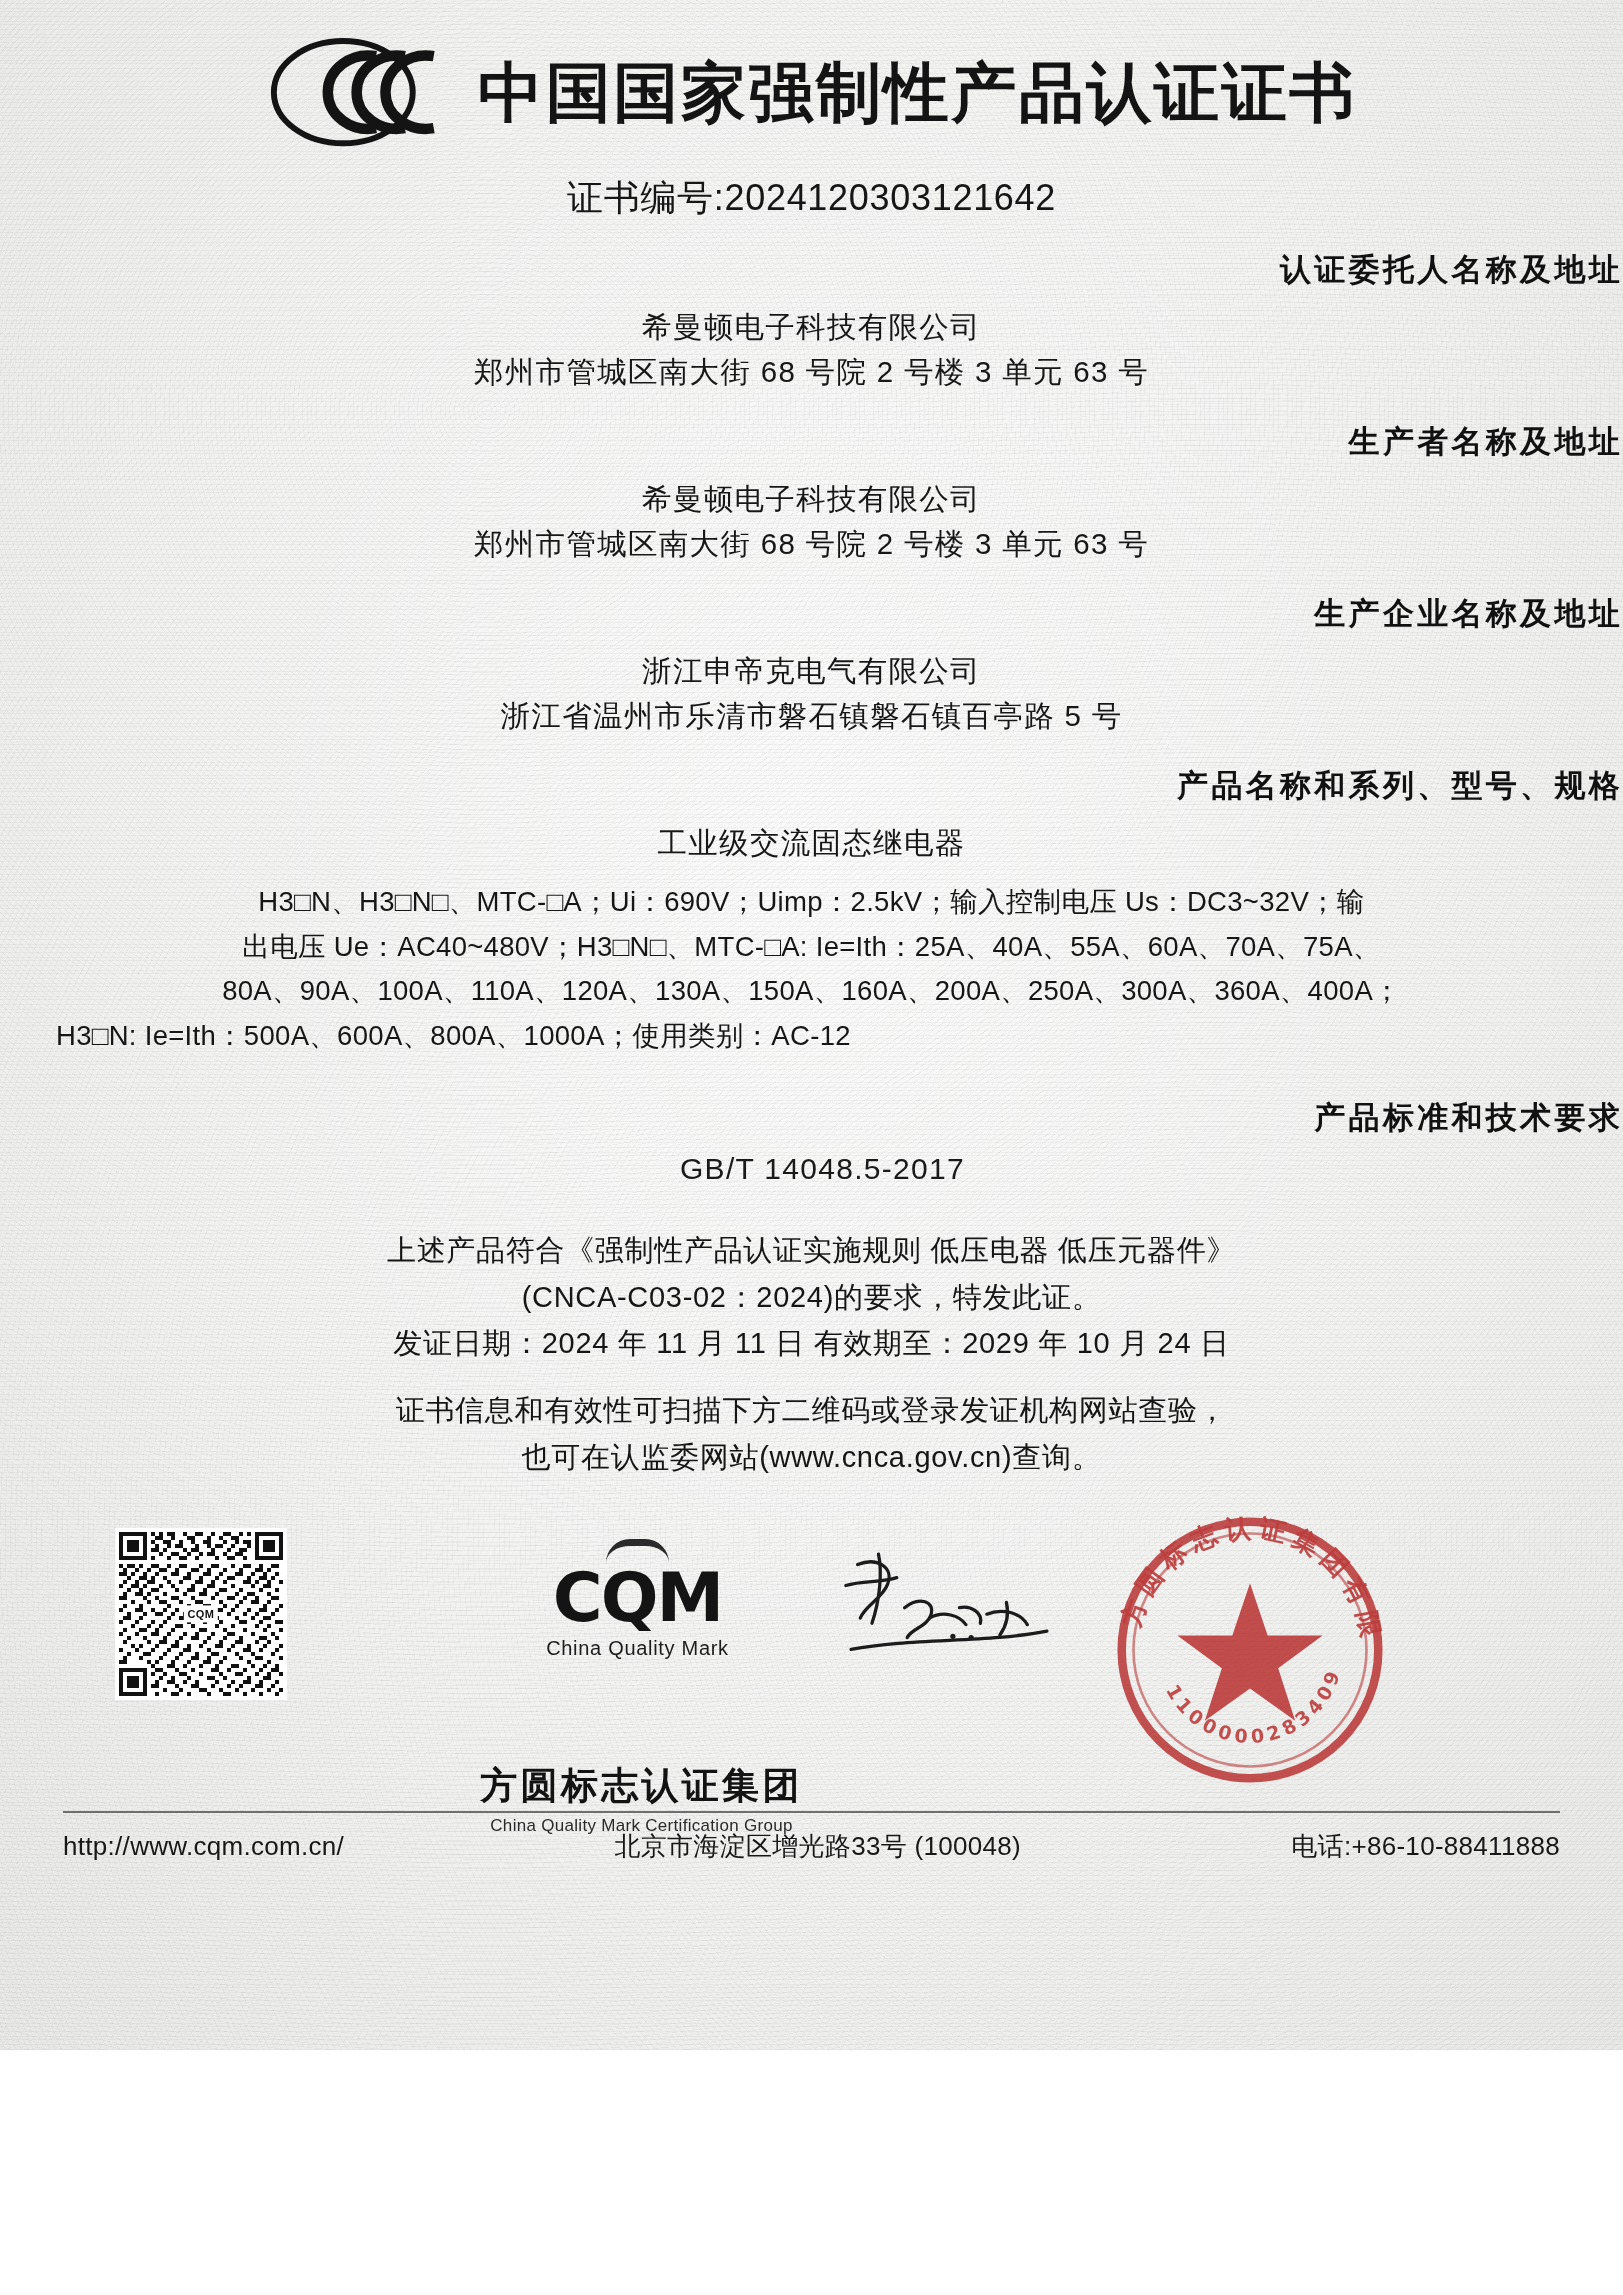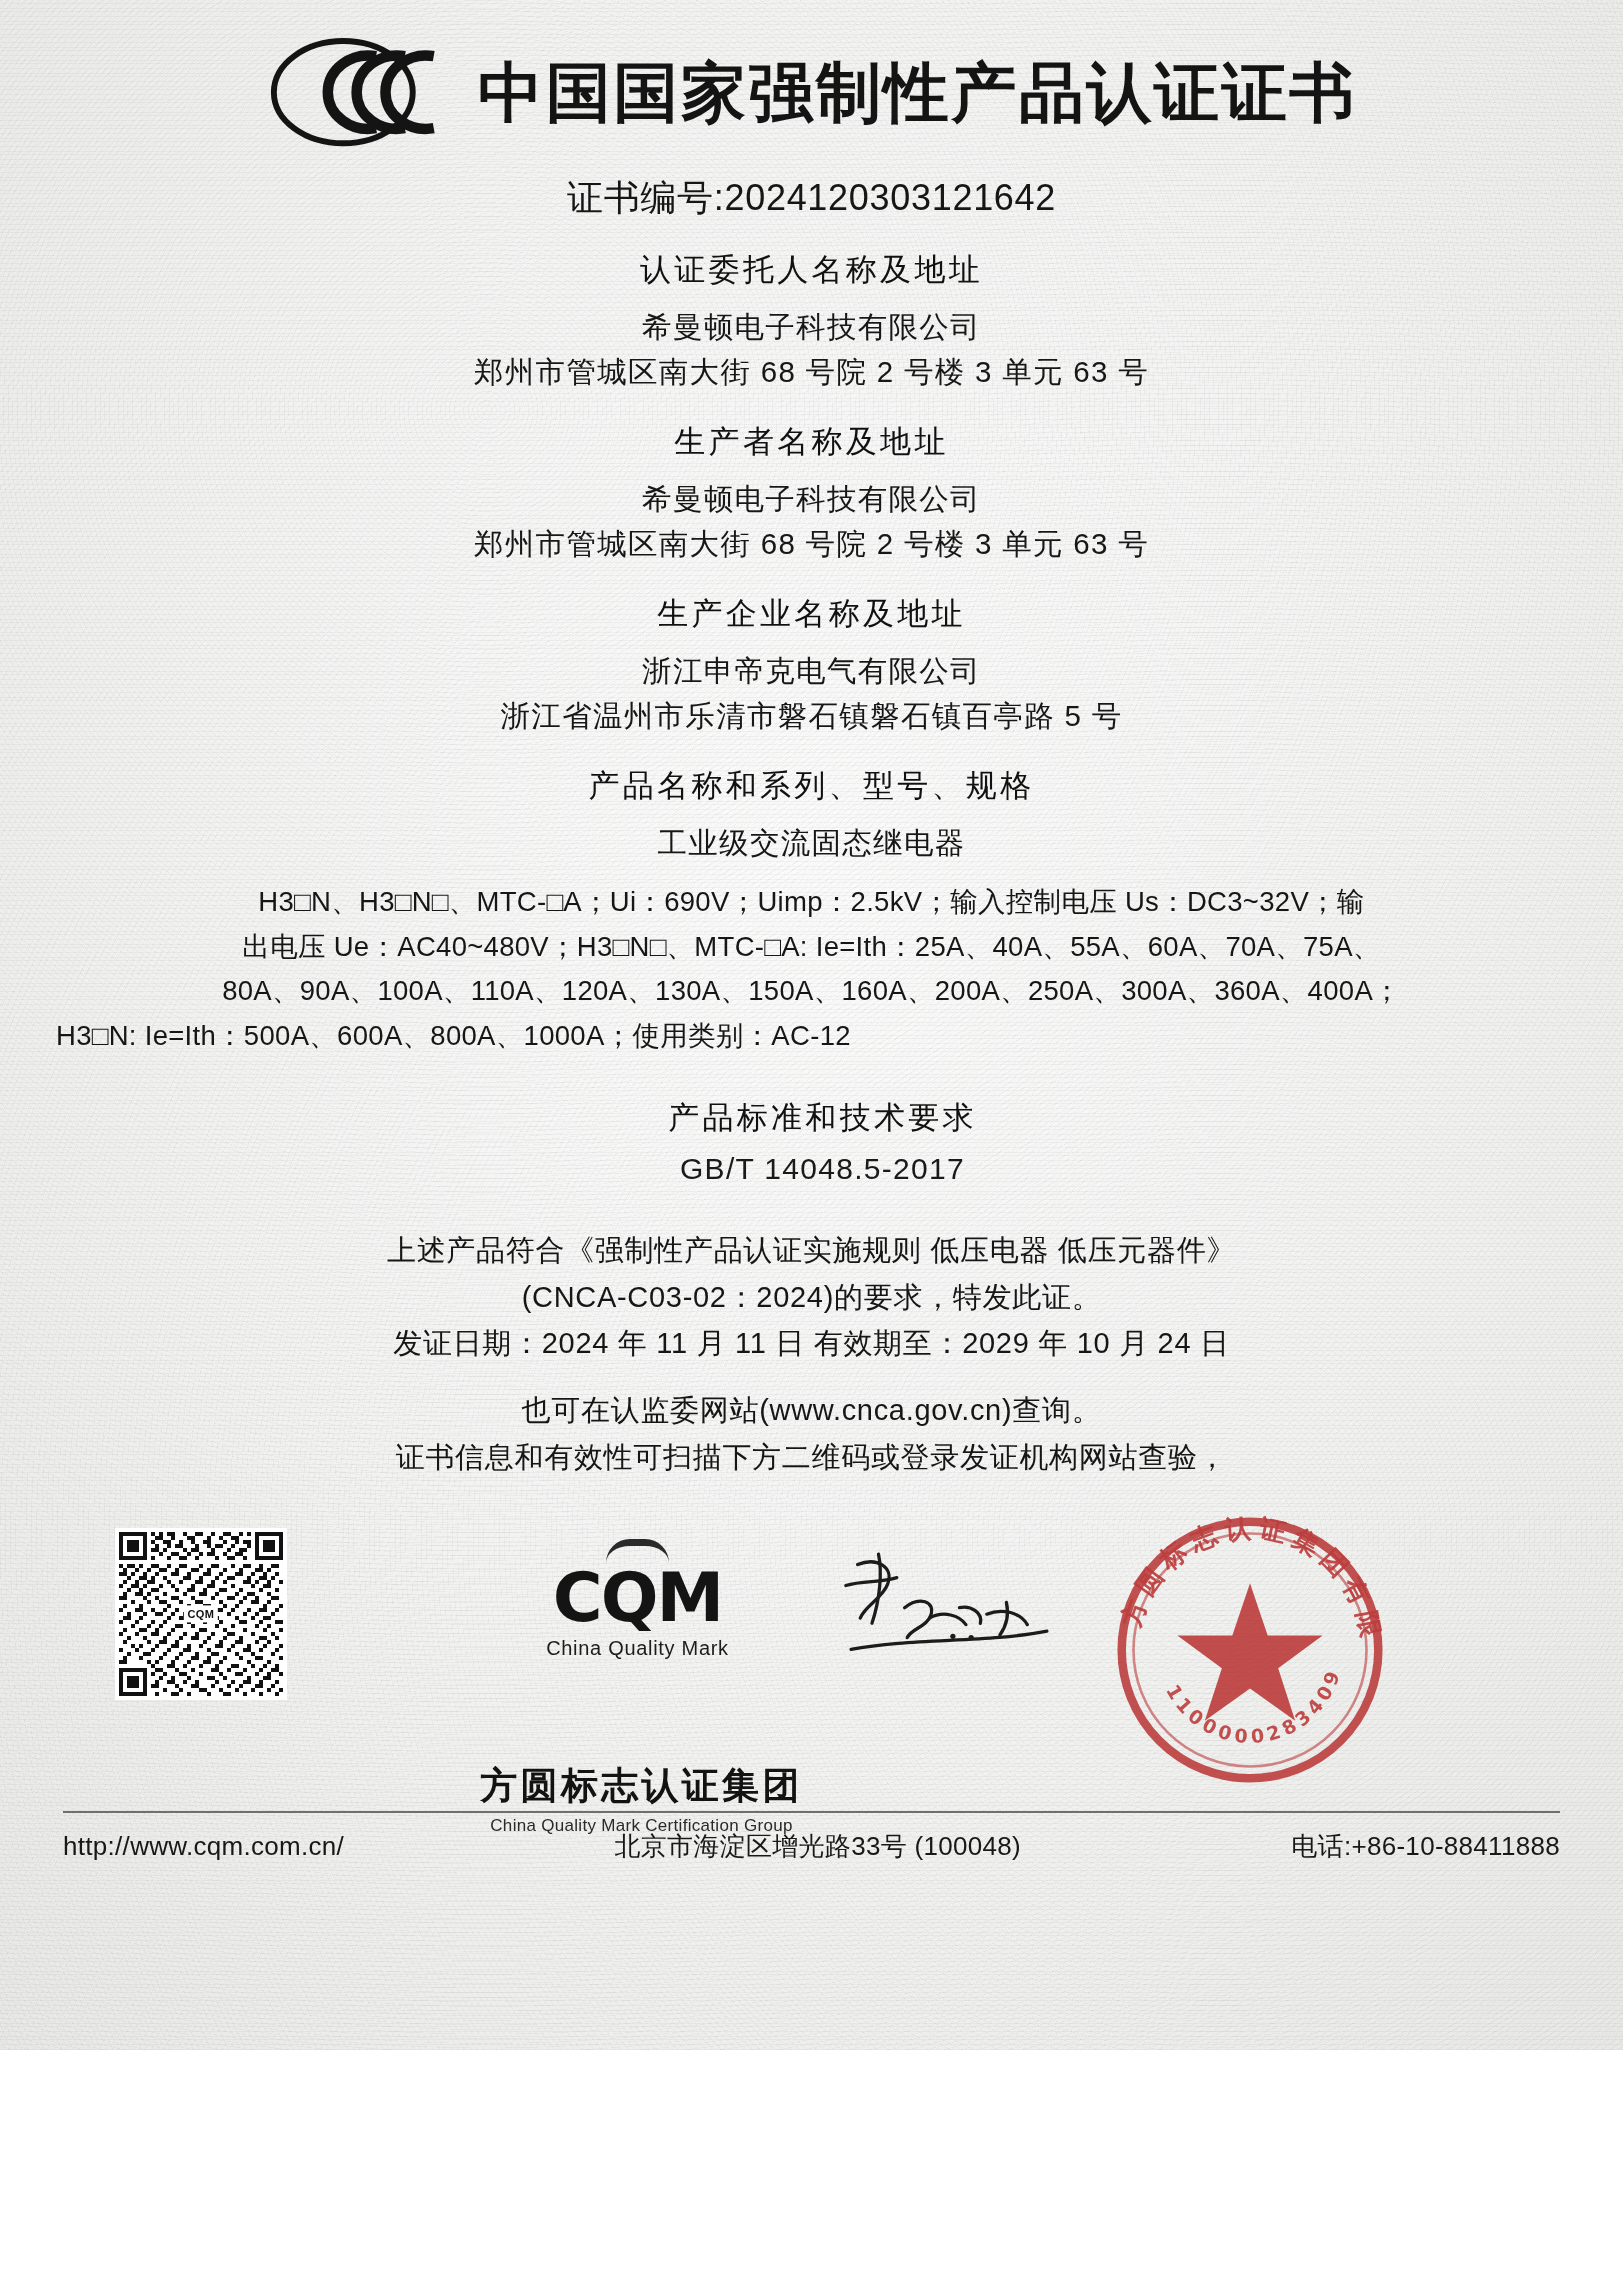--- a/index.html
+++ b/index.html
@@ -65,24 +65,25 @@
     color: #161616;
   }
 
   
   .section {
     text-align: center;
     margin-top: 26px;
   }
   .sec-title {
     font-size: 31px;
-    font-weight: 400;
+    font-weight: 700;
     letter-spacing: 3.3px;
     margin-bottom: 14.4px;
     color: #111;
+    text-align: right;
   }
   .sec-line {
     font-size: 29.5px;
     line-height: 1.52;
     letter-spacing: 1.3px;
     color: #171717;
   }
 
   
   .spec-block {
@@ -303,22 +304,22 @@
     <div class="std-val">GB/T 14048.5-2017</div>
   </div>
 
   <div class="statement">
     <span class="s-line">上述产品符合《强制性产品认证实施规则 低压电器 低压元器件》</span>
     <span class="s-line">(CNCA-C03-02：2024)的要求，特发此证。</span>
     <span class="s-line">发证日期：2024 年 11 月 11 日 有效期至：2029 年 10 月 24 日</span>
   </div>
 
   <div class="verify">
+    <span class="s-line">证书信息和有效性可扫描下方二维码或登录发证机构网站查验，</span>
     <span class="s-line">也可在认监委网站(www.cnca.gov.cn)查询。</span>
-    <span class="s-line">证书信息和有效性可扫描下方二维码或登录发证机构网站查验，</span>
   </div>
 
   <div class="bottom">
 
     <div class="qr">
       <svg viewBox="0 0 41 41" width="164" height="164" shape-rendering="crispEdges" aria-hidden="true">
         <rect width="41" height="41" fill="#ffffff"></rect>
         <g fill="#111111">
           <rect x="0" y="0" width="7" height="1"></rect>
               <rect x="0" y="6" width="7" height="1"></rect>

